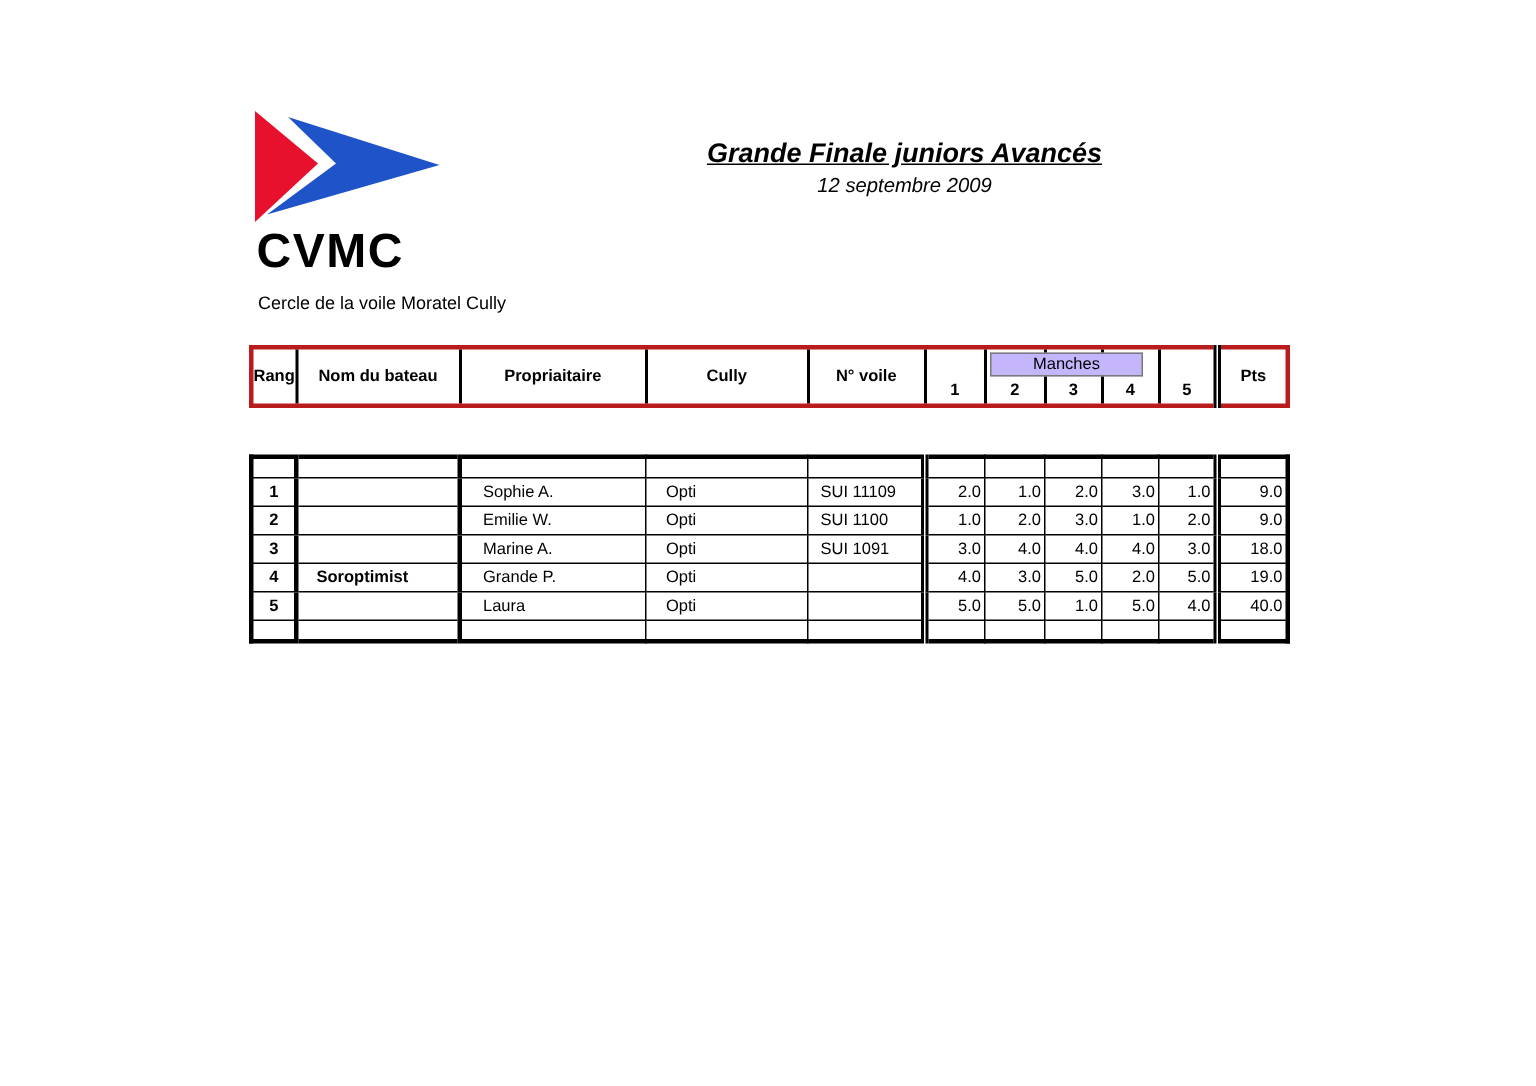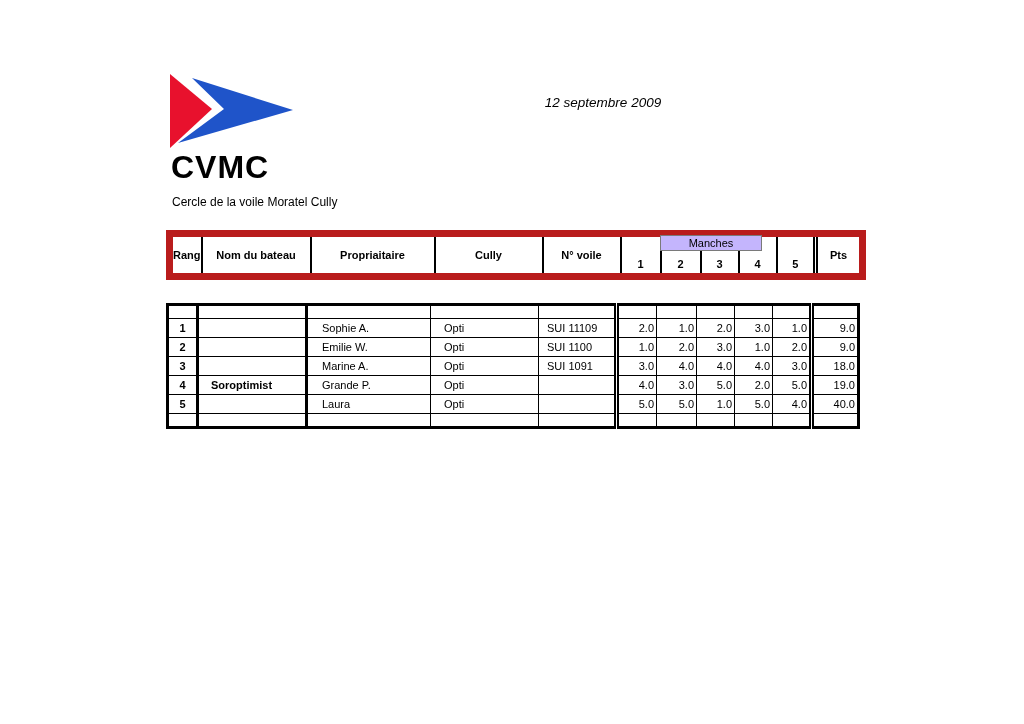--- a/index.html
+++ b/index.html
@@ -50,21 +50,21 @@
     margin-top: 3px;
   }
   table {
     position: absolute;
     border-collapse: collapse;
     table-layout: fixed;
   }
   .header-table {
     left: 166px;
     top: 230px;
-    border: 7px solid #b91c1c;
+    border: 3px solid #b91c1c;
   }
   .header-table th {
     border: 2px solid #000;
     height: 33px;
     font-size: 11px;
     font-weight: bold;
     text-align: center;
     vertical-align: middle;
     padding: 0;
     overflow: hidden;
@@ -118,20 +118,21 @@
 
   <svg class="logo" width="130" height="80" viewBox="0 0 130 80">
     <polygon points="24,6 125,38 10,71 56,37" fill="#1f54c9"></polygon>
     <polygon points="2,2 44,37 2,76" fill="#e8112d"></polygon>
   </svg>
 
   <div class="org-abbr">CVMC</div>
   <div class="org-name">Cercle de la voile Moratel Cully</div>
 
   <div class="title-block">
+    <div class="doc-title">Grande Finale juniors Avancés</div>
     <div class="doc-date">12 septembre 2009</div>
   </div>
 
   <table class="header-table">
     <colgroup>
       <col style="width:30px">
         <col style="width:109px">
         <col style="width:124px">
       <col style="width:108px">
         <col style="width:78px">

